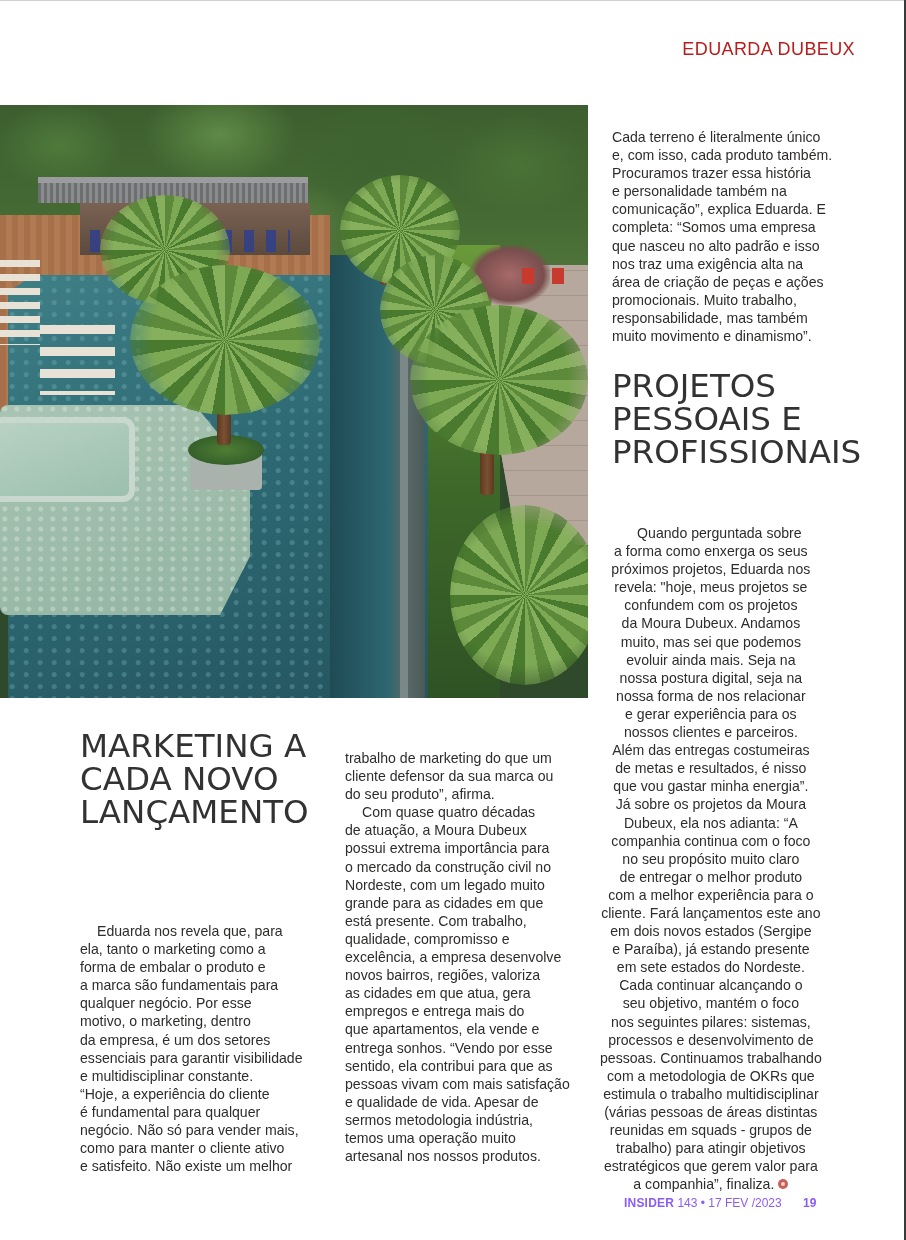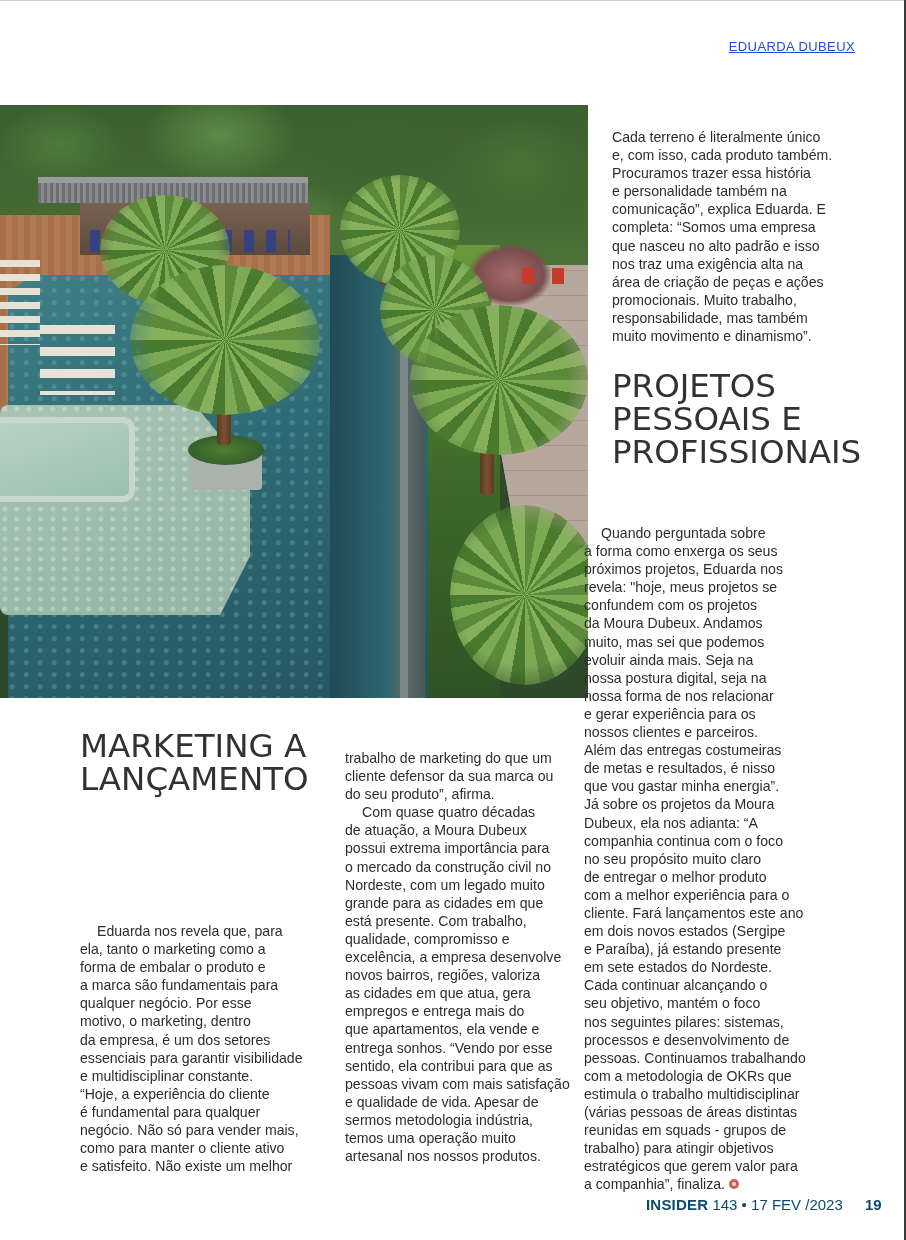--- a/index.html
+++ b/index.html
@@ -1,20 +1,20 @@
 <!DOCTYPE html>
 <html><head>
   <meta charset="utf-8">
   <style>
     * { margin: 0; padding: 0; box-sizing: border-box; }
     html, body { width: 906px; height: 1240px; background: #ffffff; overflow: hidden; }
     body { position: relative; font-family: "Liberation Sans", "DejaVu Sans", sans-serif; color: #2b2a29; }
     .page-border-right { position: absolute; top: 0; right: 0; width: 2px; height: 1240px; background: #3a3a3a; }
     .page-border-top { position: absolute; top: 0; left: 0; width: 906px; height: 1px; background: #d0d0d0; }
-    .running-head { position: absolute; top: 39px; right: 51px; font-size: 13px; letter-spacing: 0.4px; color: #1d4ed8; text-decoration: underline; }
+    .running-head { position: absolute; top: 39px; right: 51px; font-size: 18px; letter-spacing: 0.4px; color: #b91c1c; }
 
     
     .photo { position: absolute; left: 0; top: 105px; width: 588px; height: 593px; overflow: hidden;
       background: #2f4a2a; }
     .ph { position: absolute; }
     .forest { left: 0; top: 0; width: 588px; height: 200px;
       background:
         radial-gradient(ellipse 90px 60px at 60px 40px, #4f7a3c 0%, transparent 70%),
         radial-gradient(ellipse 110px 70px at 220px 30px, #5e8a46 0%, transparent 70%),
         radial-gradient(ellipse 120px 80px at 380px 50px, #3e6330 0%, transparent 70%),
@@ -81,26 +81,26 @@
       color: #323232; line-height: 1.01; letter-spacing: 0px; }
     .heading .line { display: block; white-space: nowrap; }
     .h-marketing { left: 80px; top: 730px; font-size: 32.5px; }
     .h-projetos { left: 612px; top: 370px; font-size: 32.5px; }
     .col { position: absolute; font-size: 14.1px; line-height: 18.1px; color: #2e2d2c; margin-top: 26px; }
     .col .ln { display: block; white-space: nowrap; }
     .col .ln.indent { padding-left: 17px; }
     .col-1 { left: 80px; top: 896px; }
     .col-2 { left: 345px; top: 723px; }
     .col-3-top { left: 612px; top: 102px; }
-    .col-3-bottom { left: 584px; top: 498px; }
+    .col-3-bottom { left: 600px; top: 498px; text-align: center; }
     .end-mark { display: inline-block; width: 10px; height: 10px; border-radius: 50%; background: #c9605a;
       vertical-align: 0px; margin-left: 4px; position: relative; }
     .end-mark::after { content: ""; position: absolute; left: 3px; top: 3px; width: 4px; height: 4px; border-radius: 50%; background: #f3d2cf; }
 
-    .footer { position: absolute; top: 1196px; left: 646px; font-size: 15px; color: #0c4a6e; white-space: nowrap; }
+    .footer { position: absolute; top: 1196px; left: 624px; font-size: 12px; color: #8b5cf6; white-space: nowrap; }
     .footer .brand { font-weight: bold; letter-spacing: 0.2px; }
     .footer .pagenum { font-weight: bold; margin-left: 18px; }
   </style>
 </head>
 <body>
 
 <div class="page-border-top"></div>
 <div class="page-border-right"></div>
 
 <div class="running-head">EDUARDA DUBEUX</div>
@@ -130,20 +130,21 @@
   <div class="ph palm" style="left:100px;top:90px;width:130px;height:110px;"></div>
   <div class="ph palm" style="left:130px;top:160px;width:190px;height:150px;"></div>
   <div class="ph palm" style="left:340px;top:70px;width:120px;height:110px;"></div>
   <div class="ph palm" style="left:380px;top:150px;width:110px;height:110px;"></div>
   <div class="ph palm" style="left:410px;top:200px;width:178px;height:150px;"></div>
   <div class="ph palm" style="left:450px;top:400px;width:150px;height:180px;"></div>
 </div>
 
 <h2 class="heading h-marketing">
   <span class="line">MARKETING A</span>
+  <span class="line">CADA NOVO</span>
   <span class="line">LANÇAMENTO</span>
 </h2>
 
 <h2 class="heading h-projetos">
   <span class="line">PROJETOS</span>
   <span class="line">PESSOAIS E</span>
   <span class="line">PROFISSIONAIS</span>
 </h2>
 
 <div class="col col-1">

